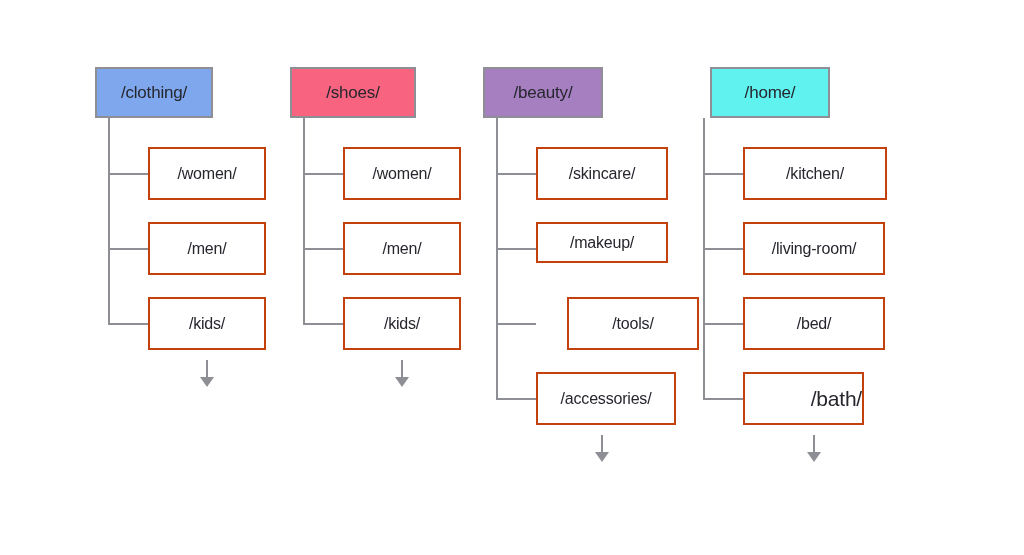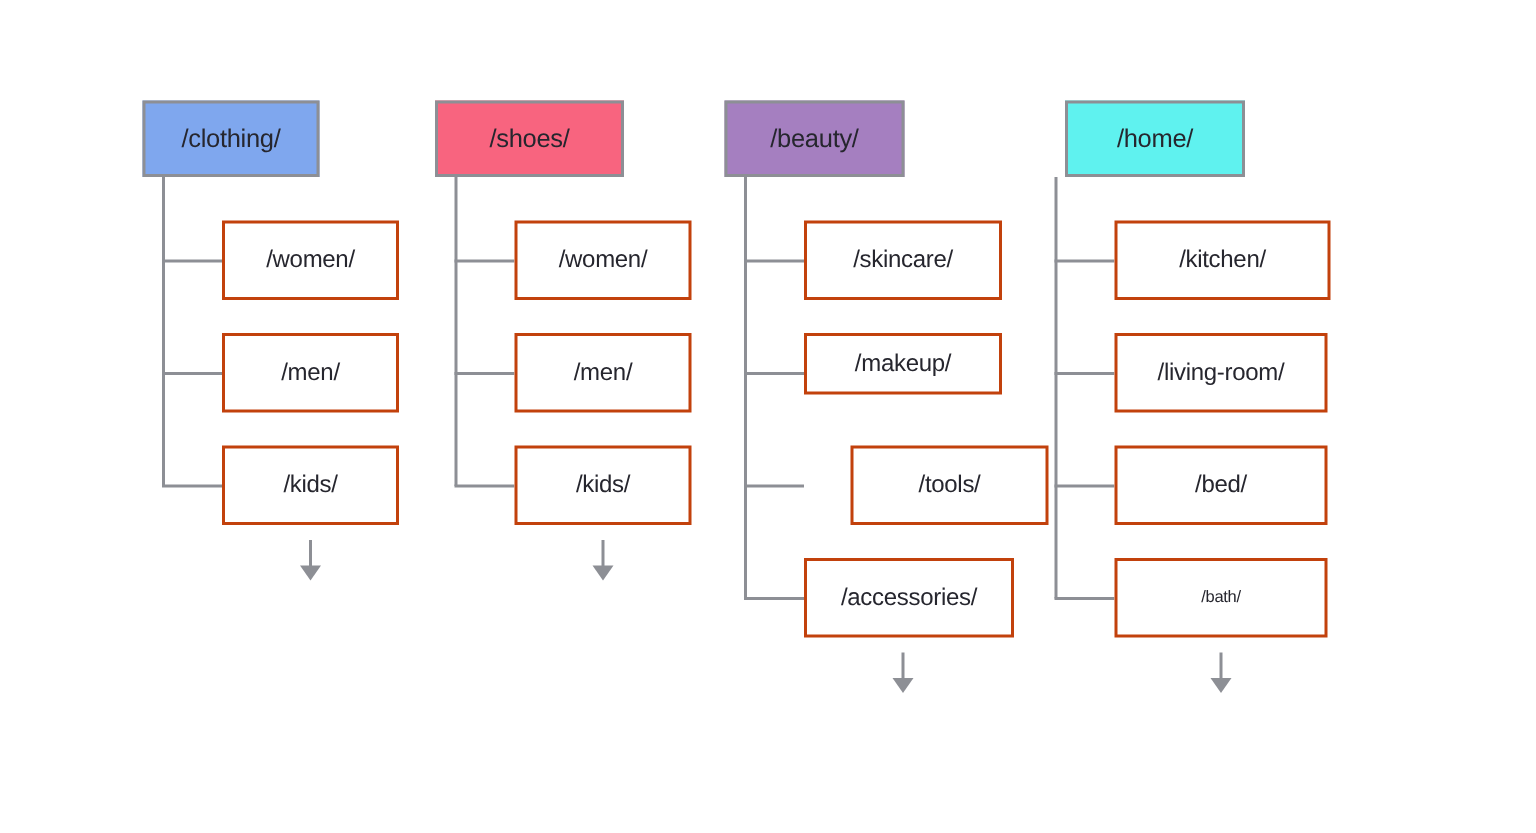--- a/index.html
+++ b/index.html
@@ -148,19 +148,19 @@
       </div>
       <div class="connector" style="left: 703px; top: 247.5px; width: 40px; background: rgb(141, 143, 149);"></div>
       <div class="node-box" style="left: 743px; top: 222px; width: 142px; height: 53px; font-size: 16px;">
         <span class="node-label">/living-room/</span>
       </div>
       <div class="connector" style="left: 703px; top: 322.5px; width: 40px; background: rgb(141, 143, 149);"></div>
       <div class="node-box" style="left: 743px; top: 297px; width: 142px; height: 53px; font-size: 16px;">
         <span class="node-label">/bed/</span>
       </div>
       <div class="connector" style="left: 703px; top: 397.5px; width: 40px; background: rgb(141, 143, 149);"></div>
-      <div class="node-box" style="left: 743px; top: 372px; width: 142px; height: 53px; font-size: 11px;">
+      <div class="node-box" style="left: 743px; top: 372px; width: 121px; height: 53px; font-size: 21px; justify-content: flex-end;">
         <span class="node-label">/bath/</span>
       </div>
       <div class="arrow-stem" style="left: 813px; top: 435px; height: 18px; background: rgb(141, 143, 149);"></div>
       <div class="arrow-head" style="left: 807px; top: 452px; border-top-color: rgb(141, 143, 149);"></div>
     </div>
   </div>
 
 </body></html>

